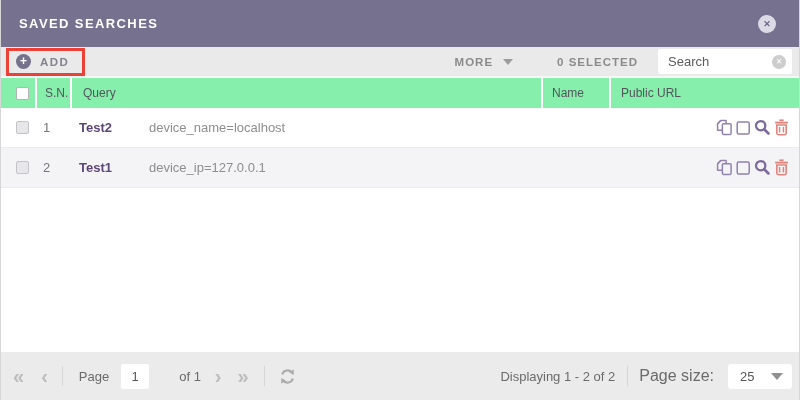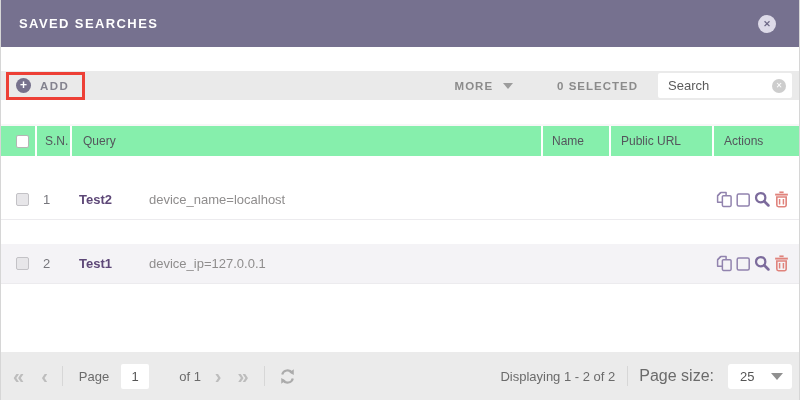--- a/index.html
+++ b/index.html
@@ -1,18 +1,18 @@
 <!DOCTYPE html>
 <html><head>
 <meta charset="utf-8">
 <style>
   * { box-sizing: border-box; }
   body { margin:0; background:#fff; font-family:"Liberation Sans", sans-serif; }
   .window { width:800px; height:400px; display:flex; flex-direction:column;
-            border-left:1px solid #D6D6D6; border-right:1px solid #D6D6D6; overflow:hidden;gap:24px; }
+            border-left:1px solid #D6D6D6; border-right:1px solid #D6D6D6; overflow:hidden; }
 
   
   .titlebar { flex:0 0 47px; background:#76718F; display:flex; align-items:center; }
   .title { color:#FFFFFF; font-size:13px; font-weight:bold; letter-spacing:1.4px; margin-left:18px; }
   .close-btn { margin-left:auto; margin-right:23px; width:18px; height:18px; border-radius:50%;
                background:#DDDAE8; color:#6D6886; font-size:9px; font-weight:bold;
                display:flex; align-items:center; justify-content:center; cursor:pointer; }
 
   
   .toolbar { flex:0 0 29px; background:#EAEAEA; display:flex; align-items:center; }
@@ -99,21 +99,20 @@
   </div>
 
   <div class="thead">
     <div class="th col-check">
       <span class="cb cb-header"></span>
     </div>
     <div class="th col-sn">S.N.</div>
     <div class="th col-query">Query</div>
     <div class="th col-name">Name</div>
     <div class="th col-url">Public URL</div>
-    <div class="th col-actions">Actions</div>
   </div>
 
   <div class="row">
     <div class="td col-check">
       <span class="cb cb-row"></span>
     </div>
     <div class="td col-sn td-sn">1</div>
     <div class="td col-name td-name">Test2</div>
     <div class="td col-query td-query">device_name=localhost</div>
     <div class="td col-url"></div>

